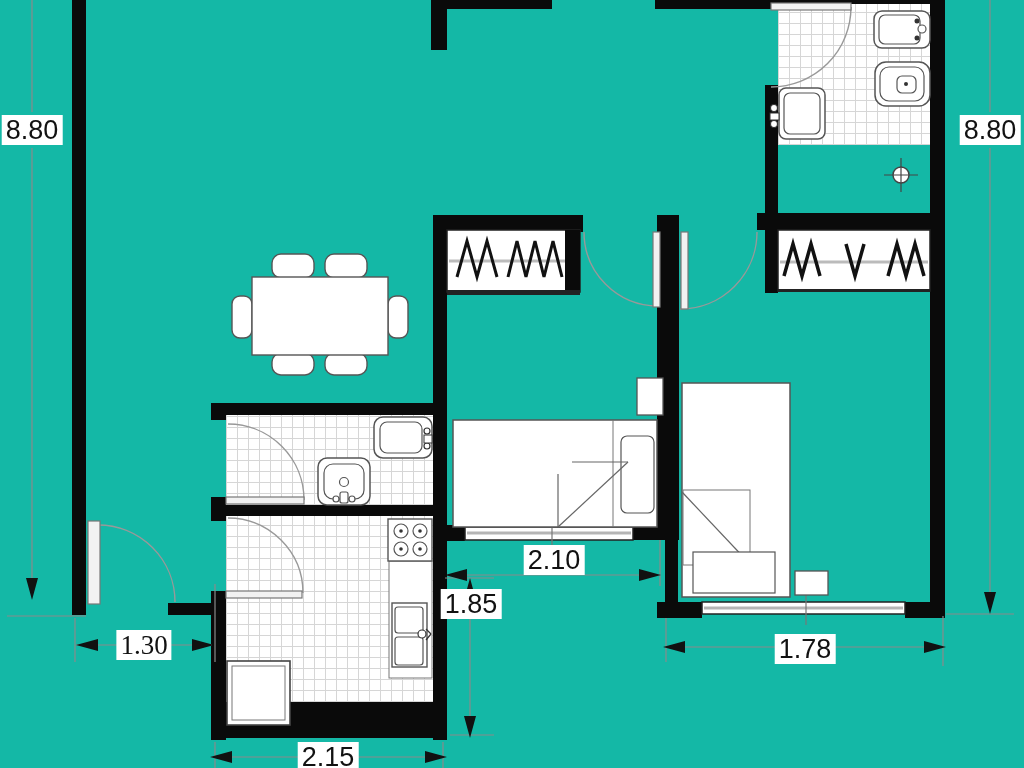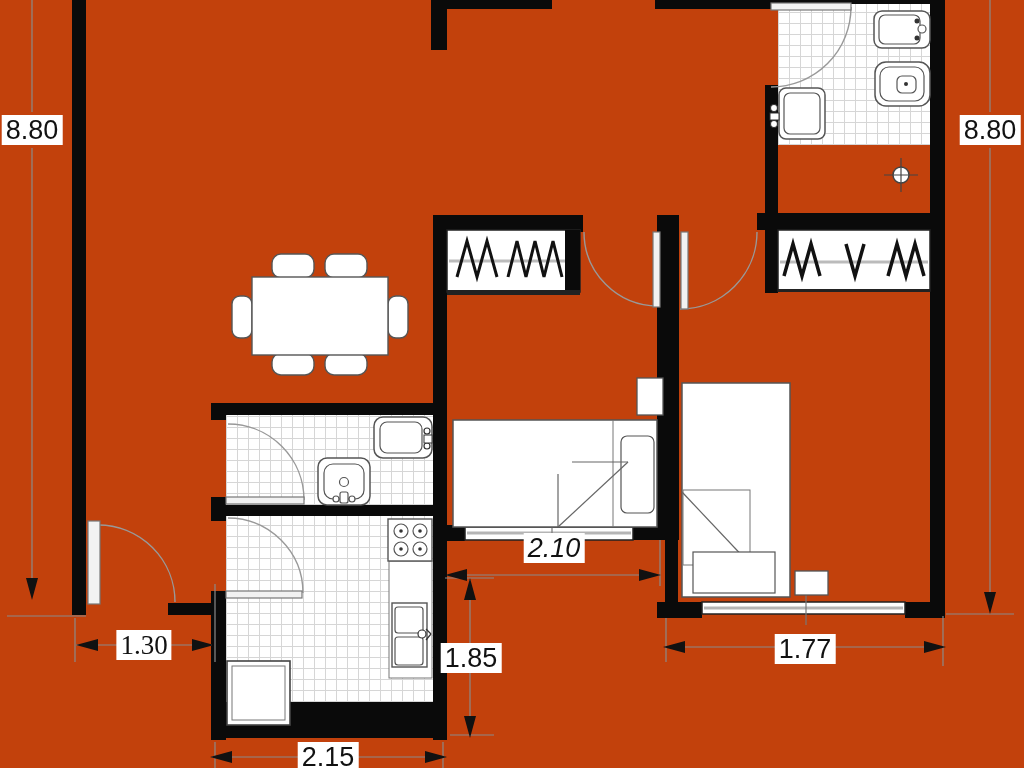--- a/index.html
+++ b/index.html
@@ -1,33 +1,33 @@
 <!DOCTYPE html>
 <html><head>
 <meta charset="utf-8">
 <style>
   html,body{margin:0;padding:0;background:#ffffff;}
-  .plan{position:relative;width:1024px;height:768px;background:#c2410c;overflow:hidden;
+  .plan{position:relative;width:1024px;height:768px;background:#14b8a6;overflow:hidden;
         font-family:"Liberation Sans", sans-serif;}
   .tiles{position:absolute;background-color:#ffffff;
     background-image:
       repeating-linear-gradient(0deg,#d6d6d6 0 1px,transparent 1px 11px),
       repeating-linear-gradient(90deg,#d6d6d6 0 1px,transparent 1px 11px);}
   .t-bath{left:778px;top:3px;width:152px;height:142px;}
   .t-toilette{left:226px;top:415px;width:207px;height:90px;}
   .t-kitchen{left:226px;top:516px;width:207px;height:186px;}
   svg.draw{position:absolute;left:0;top:0;}
   .lbl{position:absolute;font-size:27px;line-height:30px;color:#111;background:#fff;
        padding:0 4px;transform:translate(-50%,-50%);white-space:nowrap;}
   .lbl-left880{left:32px;top:130px;}
   .lbl-right880{left:990px;top:130px;}
   .lbl-130{left:144px;top:645px;font-family:Liberation Serif, serif;}
   .lbl-215{left:328px;top:757px;}
-  .lbl-185{left:471px;top:658px;}
-  .lbl-210{left:554px;top:548px;font-style:italic;}
+  .lbl-185{left:471px;top:604px;}
+  .lbl-210{left:554px;top:560px;}
   .lbl-260{left:805px;top:649px;}
 </style>
 </head>
 <body>
 
 <div class="plan">
 
   <div class="tiles t-bath"></div>
   <div class="tiles t-toilette"></div>
   <div class="tiles t-kitchen"></div>
@@ -254,14 +254,14 @@
       <polygon points="946,647 924,641 924,653"></polygon>
     </g>
   </svg>
 
   <div class="lbl lbl-left880">8.80</div>
   <div class="lbl lbl-right880">8.80</div>
   <div class="lbl lbl-130">1.30</div>
   <div class="lbl lbl-215">2.15</div>
   <div class="lbl lbl-185">1.85</div>
   <div class="lbl lbl-210">2.10</div>
-  <div class="lbl lbl-260">1.77</div>
+  <div class="lbl lbl-260">1.78</div>
 </div>
 
 </body></html>

